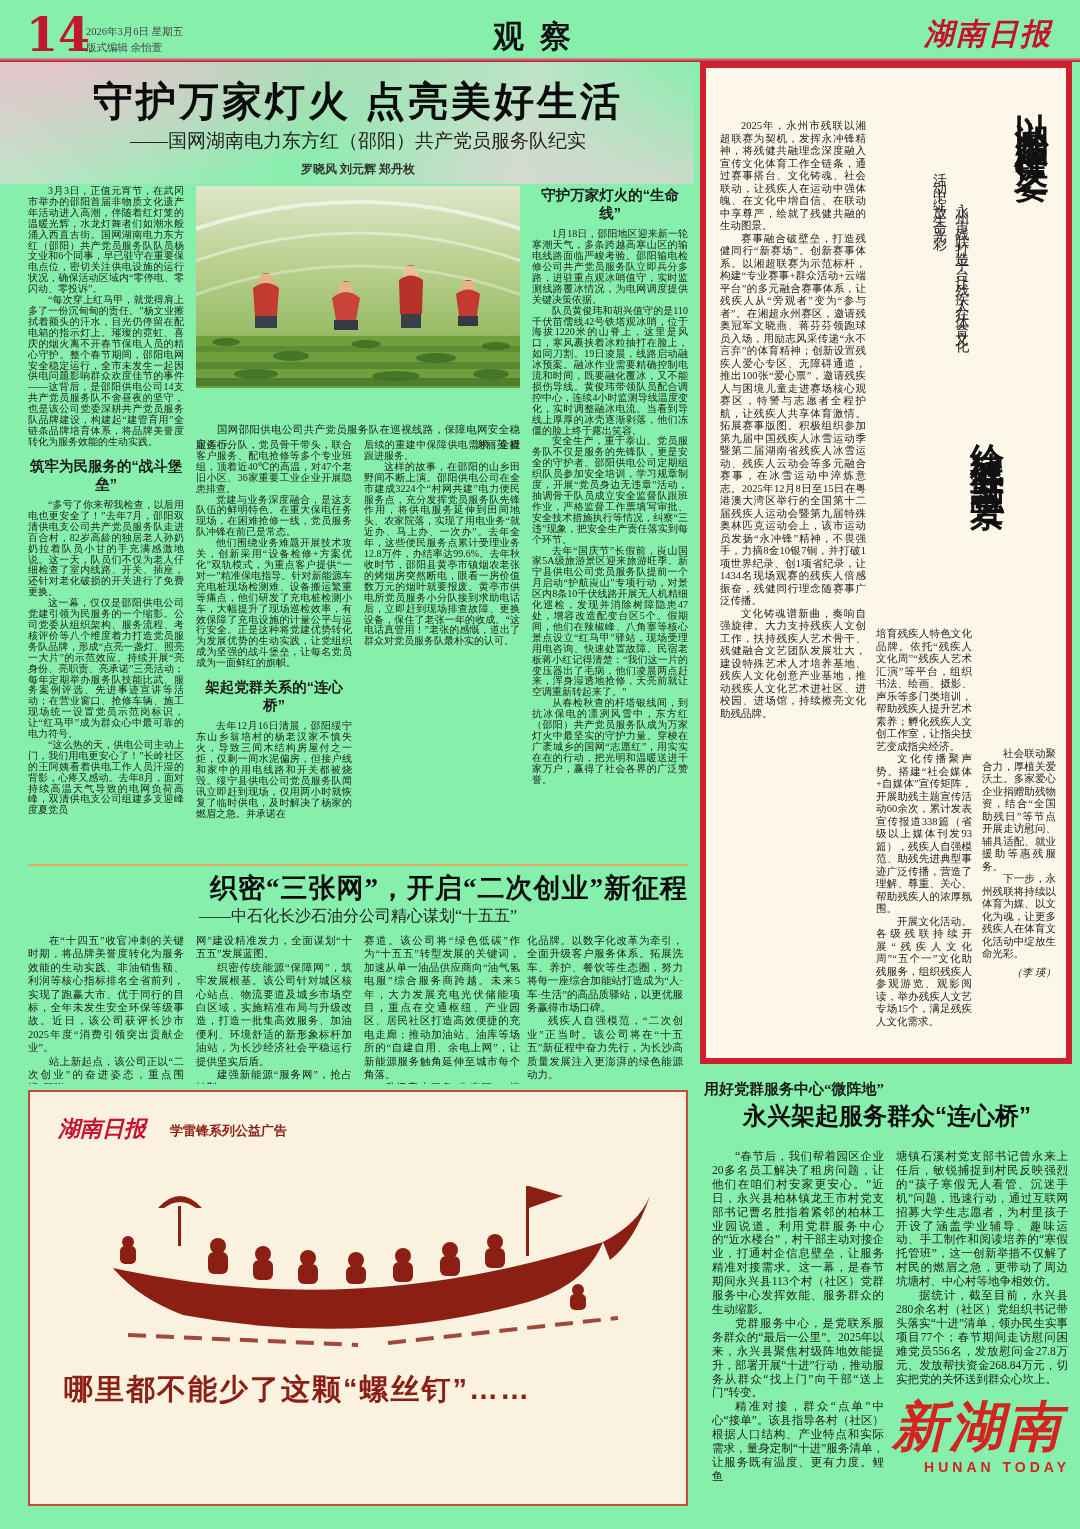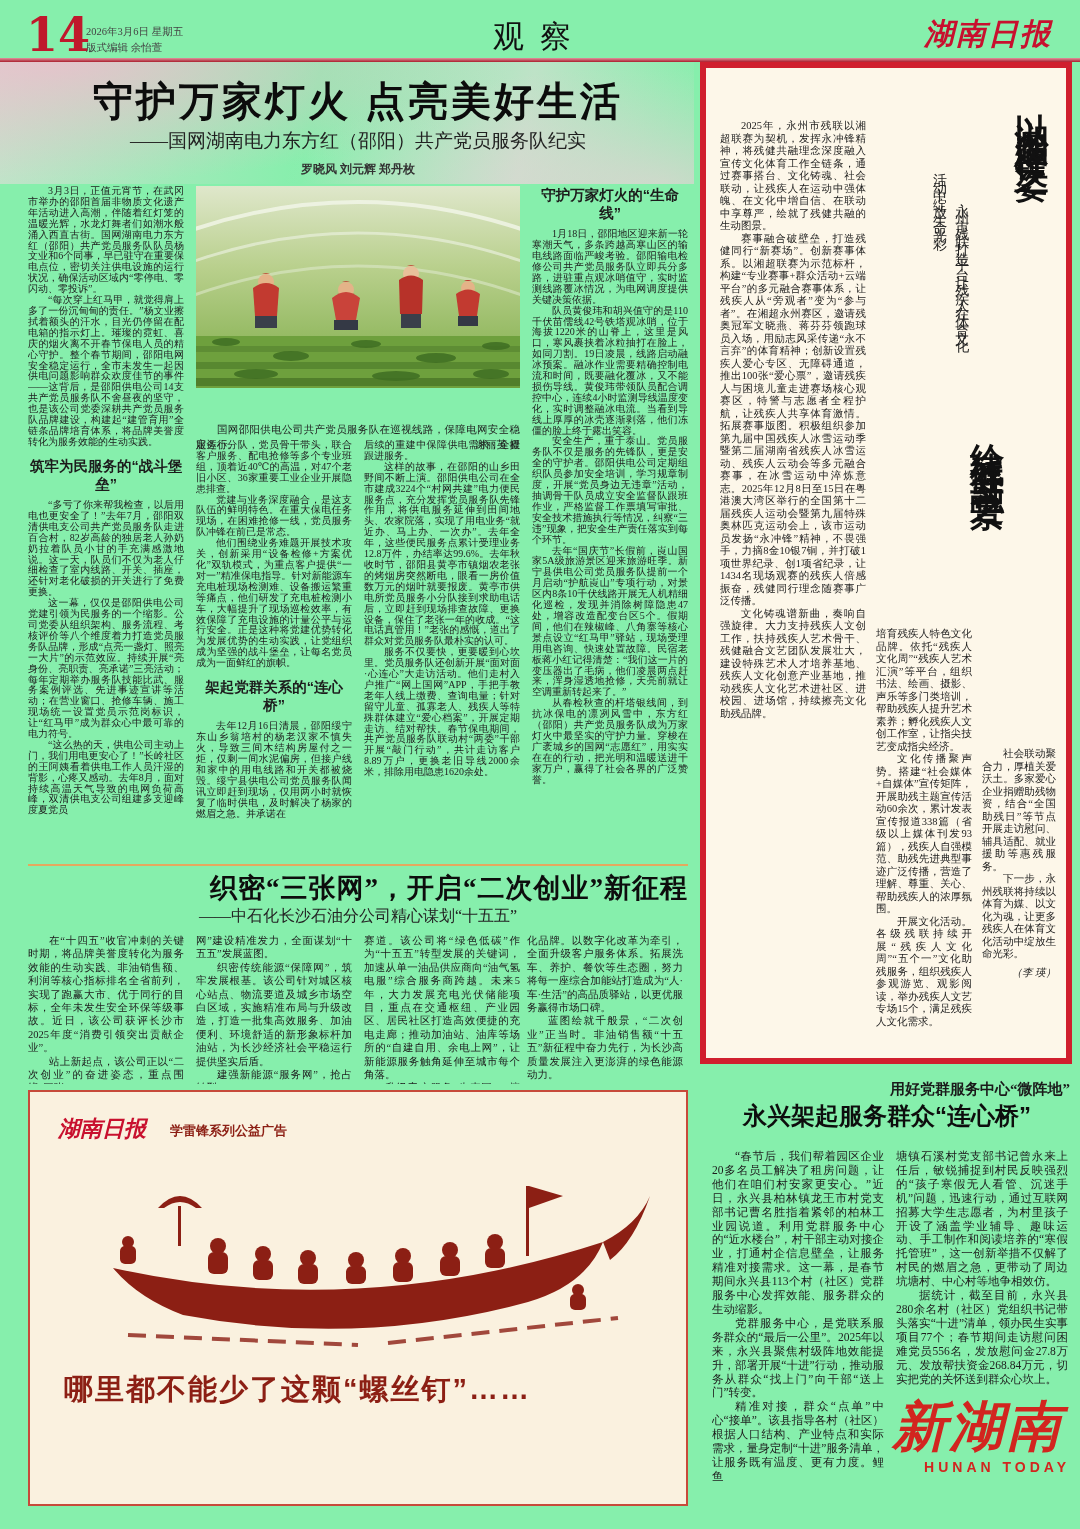--- a/index.html
+++ b/index.html
@@ -3,21 +3,21 @@
 <meta charset="utf-8">
 <style>
   html,body{margin:0;padding:0;background:#ffffff;}
   .page{position:relative;width:1080px;height:1529px;background:#86efac;overflow:hidden;
         font-family:"Liberation Serif","DejaVu Serif",serif;color:#1c1c1c;}
   
   .pagenum{position:absolute;left:26px;top:12px;font-size:46px;font-weight:bold;color:#c0182c;
            font-family:"DejaVu Serif",serif;line-height:1;}
   .edmeta{position:absolute;left:86px;top:24px;font-size:10.5px;color:#444;line-height:1.5;}
   .section-title{position:absolute;left:0;right:0;top:16px;text-align:center;font-size:31px;
-                 font-weight:normal;letter-spacing:16px;color:#111;font-family:"Liberation Sans",sans-serif;}
+                 font-weight:bold;letter-spacing:16px;color:#111;font-family:"Liberation Sans",sans-serif;}
   .masthead{position:absolute;right:28px;top:14px;font-size:30px;font-weight:bold;font-style:italic;
             color:#c8102e;font-family:"DejaVu Serif",serif;letter-spacing:2px;}
   .toprule{position:absolute;left:0;top:58px;width:1080px;height:4px;
            background:linear-gradient(#e0939e,#ab1f2e);}
   
   .band{position:absolute;left:0;top:62px;width:694px;height:122px;overflow:hidden;
         background:
           radial-gradient(120% 180% at 8% 0%,rgba(242,185,205,.75),rgba(255,255,255,0) 55%),
           radial-gradient(90% 160% at 95% 100%,rgba(246,205,220,.6),rgba(255,255,255,0) 60%),
           linear-gradient(100deg,rgba(248,216,228,.55),rgba(255,255,255,0) 45%,rgba(246,214,226,.5) 75%,rgba(255,255,255,0));}
@@ -74,21 +74,21 @@
   .vsub{position:absolute;left:222px;top:94px;height:480px;writing-mode:vertical-rl;
         font-size:14px;letter-spacing:8px;color:#222;line-height:1.6;}
   .vsub span{display:block;}
   .vsub .s1{margin-top:30px;}
   .vtitle{position:absolute;right:12px;top:18px;height:700px;writing-mode:vertical-rl;
           font-size:34px;font-weight:bold;letter-spacing:9px;color:#111;line-height:1.3;
           font-family:"DejaVu Serif",serif;}
   .vtitle span{display:block;}
   .vtitle .t2{margin-top:330px;}
   
-  .b-kicker{position:absolute;left:704px;top:1080px;width:366px;text-align:right;font-size:15px;
+  .b-kicker{position:absolute;left:704px;top:1080px;width:366px;text-align:left;font-size:15px;
             font-weight:bold;color:#1a1a1a;}
   .b-head{position:absolute;left:704px;top:1100px;width:366px;text-align:center;font-size:24px;
           font-weight:bold;color:#0d0d0d;font-family:"Liberation Sans",sans-serif;}
   .bcol{font-size:11.5px;line-height:13.9px;}
   .bc1{left:712px;top:1150px;width:172px;height:352px;}
   .bc2{left:896px;top:1150px;width:172px;height:242px;}
   .xhn{position:absolute;left:886px;top:1398px;width:184px;text-align:center;color:#d2251f;}
   .xhn .cn{font-size:54px;font-weight:bold;font-style:italic;letter-spacing:3px;line-height:1.05;
            font-family:"DejaVu Serif",serif;}
   .xhn .en{font-size:14px;font-weight:bold;letter-spacing:4px;text-align:right;
@@ -124,21 +124,20 @@
   <div class="col c2">
       <p class="para cont">服务小分队，党员骨干带头，联合客户服务、配电抢修等多个专业班组，顶着近40℃的高温，对47个老旧小区、36家重要工业企业开展隐患排查。</p>
       <p class="para">党建与业务深度融合，是这支队伍的鲜明特色。在重大保电任务现场，在困难抢修一线，党员服务队冲锋在前已是常态。</p>
       <p class="para">他们围绕业务难题开展技术攻关，创新采用“设备检修+方案优化”双轨模式，为重点客户提供“一对一”精准保电指导。针对新能源车充电桩现场检测难、设备搬运繁重等痛点，他们研发了充电桩检测小车，大幅提升了现场巡检效率，有效保障了充电设施的计量公平与运行安全。正是这种将党建优势转化为发展优势的生动实践，让党组织成为坚强的战斗堡垒，让每名党员成为一面鲜红的旗帜。</p>
       <p class="subhead">架起党群关系的“连心桥”</p>
       <p class="para">去年12月16日清晨，邵阳绥宁东山乡翁培村的杨老汉家不慎失火，导致三间木结构房屋付之一炬，仅剩一间水泥偏房，但接户线和家中的用电线路和开关都被烧毁。绥宁县供电公司党员服务队闻讯立即赶到现场，仅用两小时就恢复了临时供电，及时解决了杨家的燃眉之急。并承诺在</p>
     </div>
   <div class="col c3">
       <p class="para cont">后续的重建中保障供电需求，全程跟进服务。</p>
       <p class="para">这样的故事，在邵阳的山乡田野间不断上演。邵阳供电公司在全市建成3224个“村网共建”电力便民服务点，充分发挥党员服务队先锋作用，将供电服务延伸到田间地头、农家院落，实现了用电业务“就近办、马上办、一次办”。去年全年，这些便民服务点累计受理业务12.8万件，办结率达99.6%。去年秋收时节，邵阳县黄亭市镇烟农老张的烤烟房突然断电，眼看一房价值数万元的烟叶就要报废。黄亭市供电所党员服务小分队接到求助电话后，立即赶到现场排查故障、更换设备，保住了老张一年的收成。“这电话真管用！”老张的感慨，道出了群众对党员服务队最朴实的认可。</p>
-      <p class="para">服务不仅要快，更要暖到心坎里。党员服务队还创新开展“面对面·心连心”大走访活动。他们走村入户推广“网上国网”APP，手把手教老年人线上缴费、查询电量；针对留守儿童、孤寡老人、残疾人等特殊群体建立“爱心档案”，开展定期走访、结对帮扶。春节保电期间，共产党员服务队联动村“两委”干部开展“敲门行动”，共计走访客户8.89万户，更换老旧导线2000余米，排除用电隐患1620余处。</p>
     </div>
   <div class="col c4">
       <p class="subhead">守护万家灯火的“生命线”</p>
       <p class="para">1月18日，邵阳地区迎来新一轮寒潮天气，多条跨越高寒山区的输电线路面临严峻考验。邵阳输电检修公司共产党员服务队立即兵分多路，进驻重点观冰哨值守，实时监测线路覆冰情况，为电网调度提供关键决策依据。</p>
       <p class="para">队员黄俊玮和胡兴值守的是110千伏苗儒线42号铁塔观冰哨，位于海拔1220米的山脊上，这里是风口，寒风裹挟着冰粒抽打在脸上，如同刀割。19日凌晨，线路启动融冰预案。融冰作业需要精确控制电流和时间，既要融化覆冰，又不能损伤导线。黄俊玮带领队员配合调控中心，连续4小时监测导线温度变化，实时调整融冰电流。当看到导线上厚厚的冰壳逐渐剥落，他们冻僵的脸上终于露出笑容。</p>
       <p class="para">安全生产，重于泰山。党员服务队不仅是服务的先锋队，更是安全的守护者。邵阳供电公司定期组织队员参加安全培训，学习规章制度，开展“党员身边无违章”活动，抽调骨干队员成立安全监督队跟班作业，严格监督工作票填写审批、安全技术措施执行等情况，纠察“三违”现象，把安全生产责任落实到每个环节。</p>
       <p class="para">去年“国庆节”长假前，崀山国家5A级旅游景区迎来旅游旺季。新宁县供电公司党员服务队提前一个月启动“护航崀山”专项行动，对景区内8条10千伏线路开展无人机精细化巡检，发现并消除树障隐患47处，增容改造配变台区5个。假期间，他们在辣椒峰、八角寨等核心景点设立“红马甲”驿站，现场受理用电咨询、快速处置故障。民宿老板蒋小红记得清楚：“我们这一片的变压器出了毛病，他们凌晨两点赶来，浑身湿透地抢修，天亮前就让空调重新转起来了。”</p>
       <p class="para">从春检秋查的杆塔银线间，到抗冰保电的凛冽风雪中，东方红（邵阳）共产党员服务队成为万家灯火中最坚实的守护力量。穿梭在广袤城乡的国网“志愿红”，用实实在在的行动，把光明和温暖送进千家万户，赢得了社会各界的广泛赞誉。</p>
     </div>
 
@@ -214,21 +213,21 @@
       <p class="para cont">网”建设精准发力，全面谋划“十五五”发展蓝图。</p>
       <p class="para">织密传统能源“保障网”，筑牢发展根基。该公司针对城区核心站点、物流要道及城乡市场空白区域，实施精准布局与升级改造，打造一批集高效服务、加油便利、环境舒适的新形象标杆加油站，为长沙经济社会平稳运行提供坚实后盾。</p>
       <p class="para">建强新能源“服务网”，抢占转型</p>
     </div>
   <div class="col a2col a2c3">
       <p class="para cont">赛道。该公司将“绿色低碳”作为“十五五”转型发展的关键词，加速从单一油品供应商向“油气氢电服”综合服务商跨越。未来5年，大力发展充电光伏储能项目，重点在交通枢纽、产业园区、居民社区打造高效便捷的充电走廊；推动加油站、油库等场所的“自建自用、余电上网”，让新能源服务触角延伸至城市每个角落。</p>
       <p class="para">升级客户服务“生态网”，擦亮石</p>
     </div>
   <div class="col a2col a2c4">
       <p class="para cont">化品牌。以数字化改革为牵引，全面升级客户服务体系。拓展洗车、养护、餐饮等生态圈，努力将每一座综合加能站打造成为“人·车·生活”的高品质驿站，以更优服务赢得市场口碑。</p>
-      <p class="para">蓝图绘就千般景，“二次创业”正当时。非油销售额“十五五”新征程中奋力先行，为长沙高质量发展注入更澎湃的绿色能源动力。</p>
+      <p class="para">残疾人自强模范，“二次创业”正当时。该公司将在“十五五”新征程中奋力先行，为长沙高质量发展注入更澎湃的绿色能源动力。</p>
     </div>
 
   <div class="ad">
     <div class="ad-brand">湖南日报</div>
     <div class="ad-series">学雷锋系列公益广告</div>
     <div class="ad-art">
       <svg width="600" height="205" viewBox="0 0 600 205">
         <g fill="#8c1f14">
           <path d="M55,118 Q300,172 545,92 Q528,135 470,152 Q300,198 125,165 Q80,148 55,118 Z"></path>
           <path d="M545,92 Q580,74 592,46 Q576,92 552,110 Z"></path>

